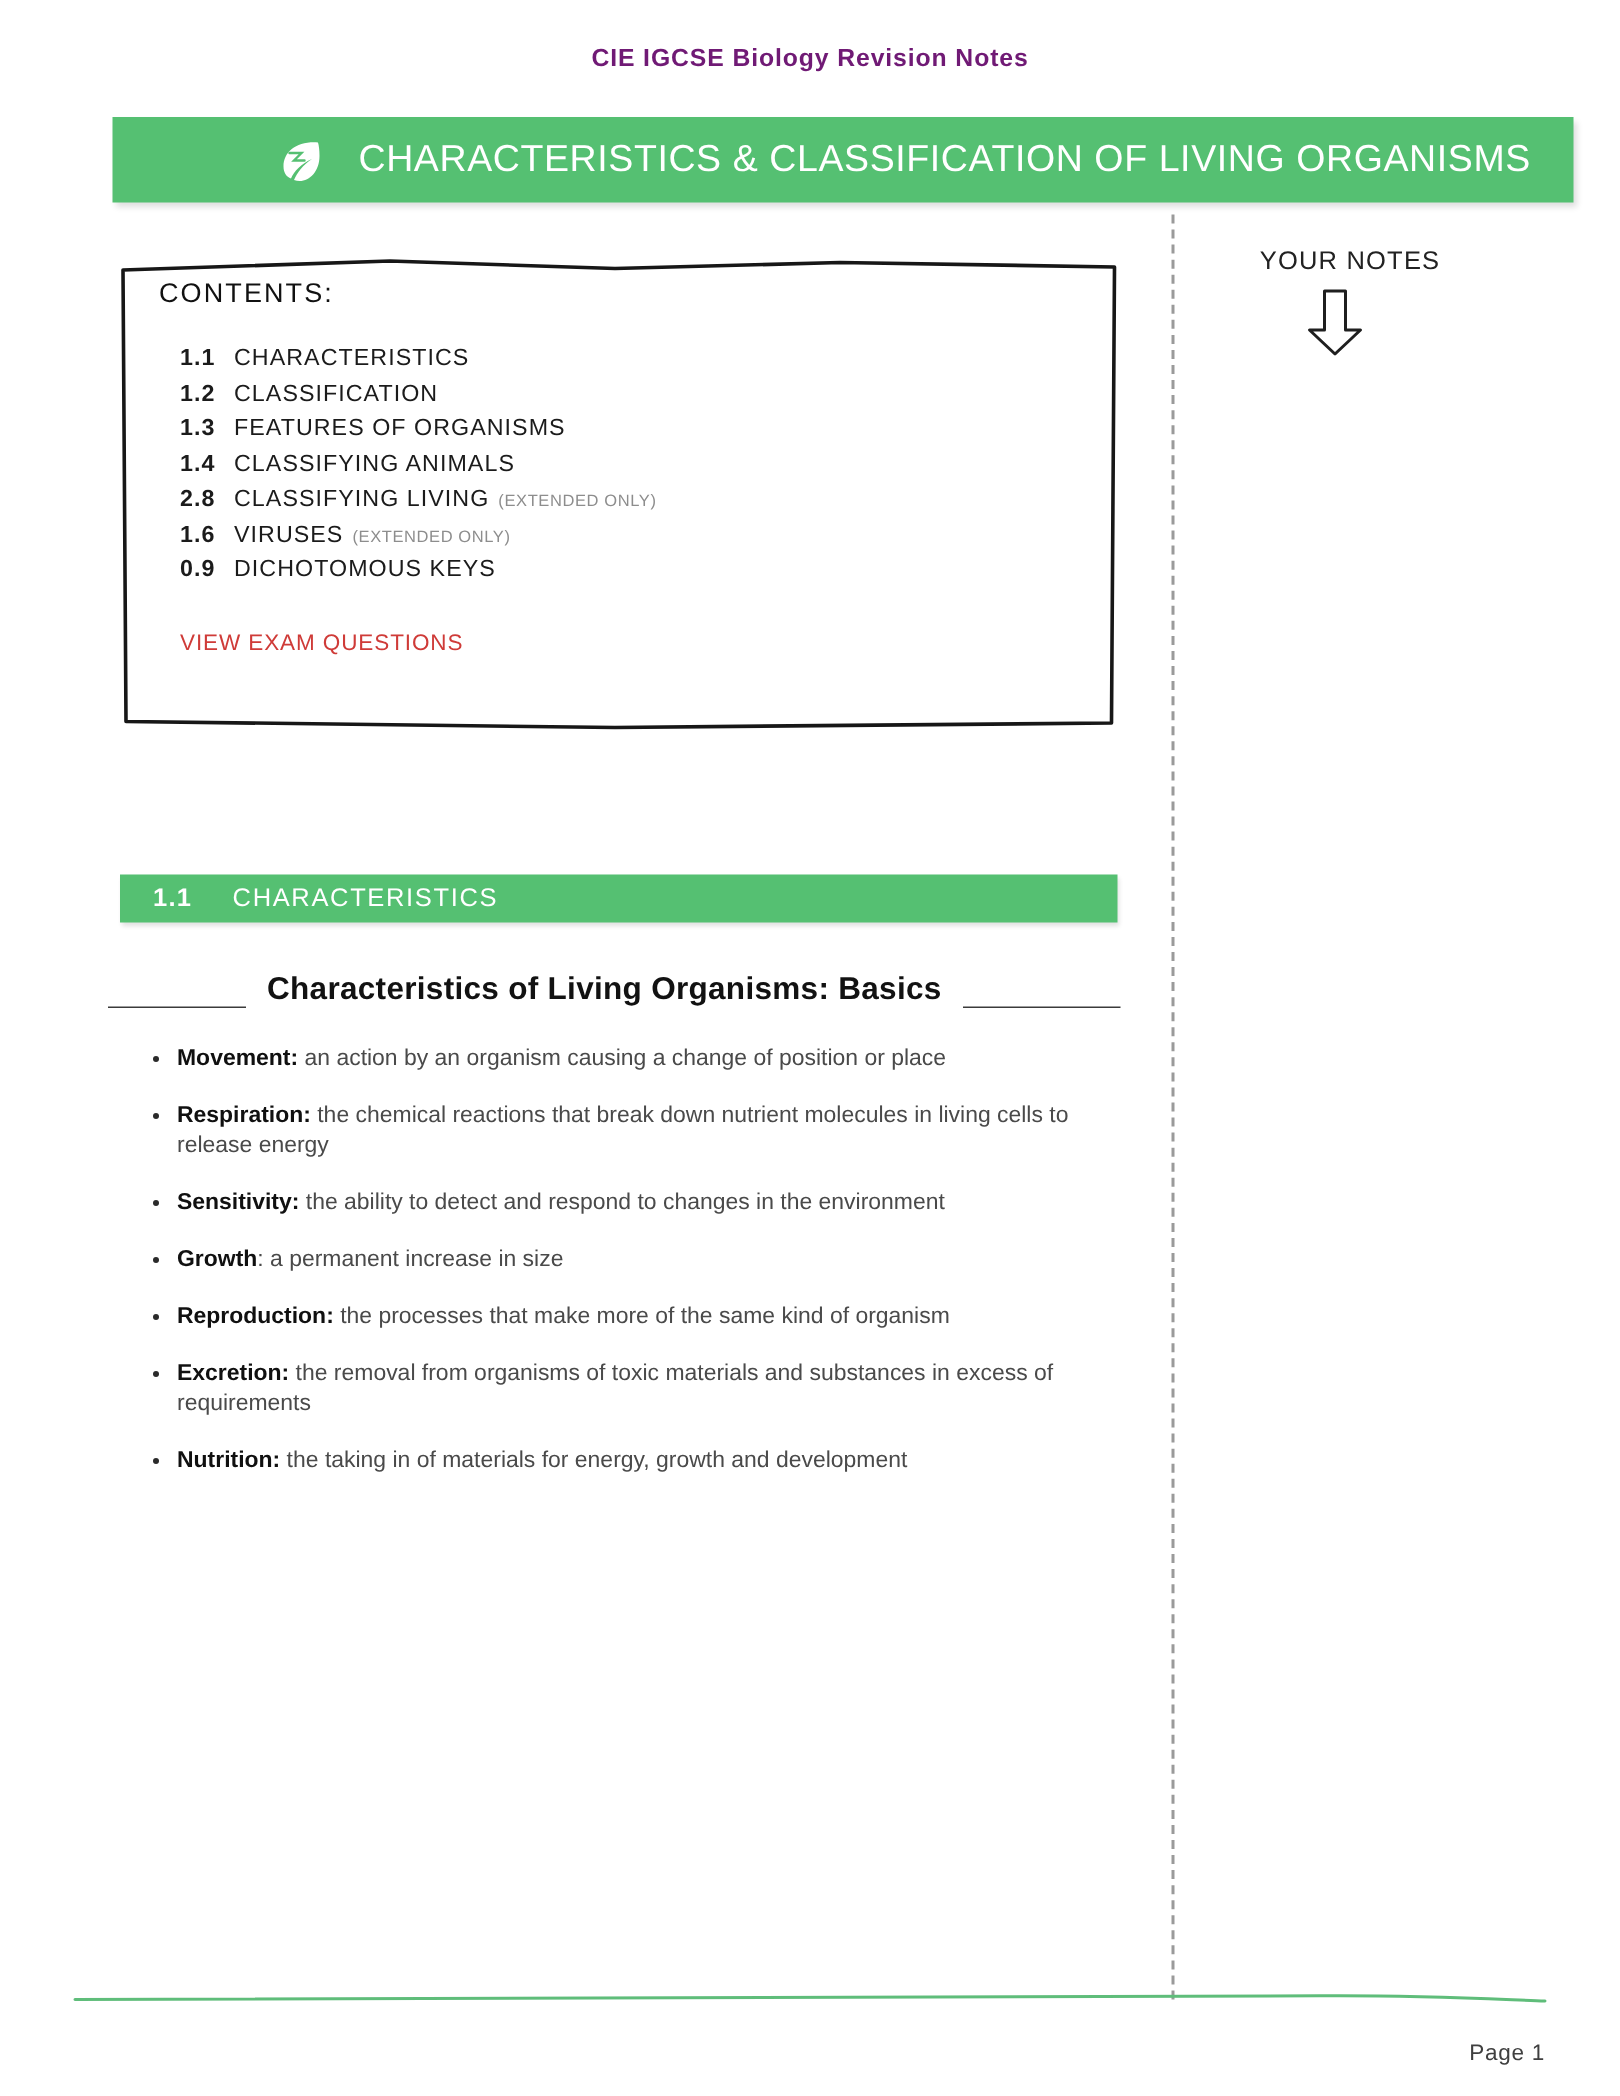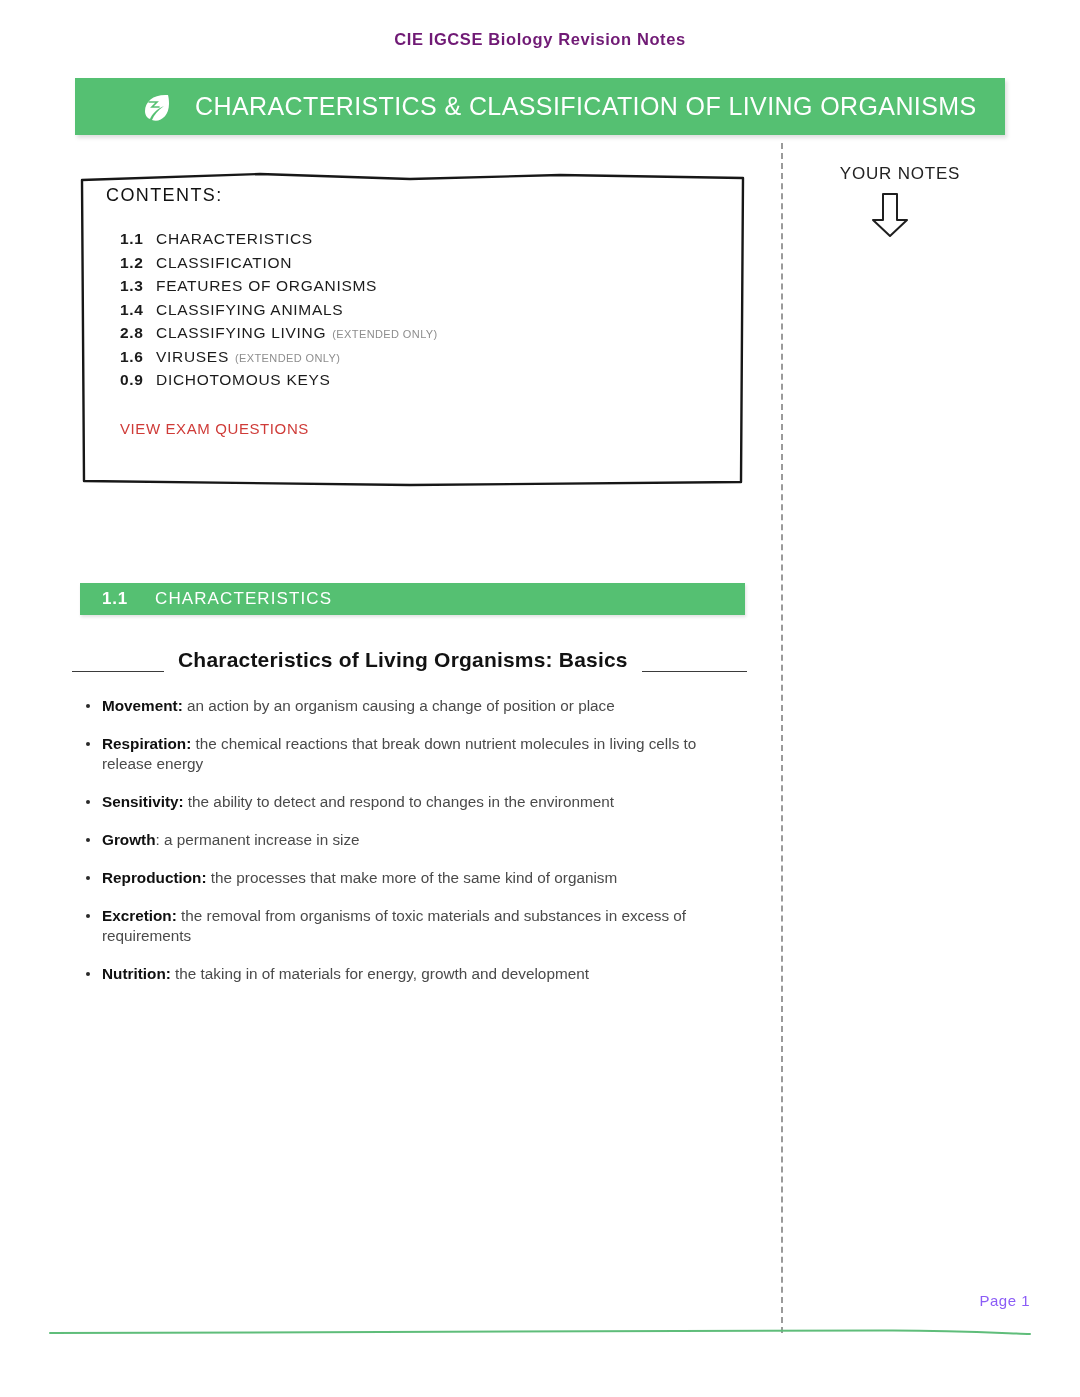--- a/index.html
+++ b/index.html
@@ -33,20 +33,21 @@
   .title-banner {
     position: absolute;
     top: 78px;
     left: 75px;
     width: 930px;
     height: 57px;
     background: #55c072;
     box-shadow: 2px 3px 4px rgba(0,0,0,0.13);
     display: flex;
     align-items: center;
+    padding-left: 44px;
   }
   .banner-icon {
     width: 60px;
     margin-left: 52px;
     display: flex;
     align-items: center;
     justify-content: center;
   }
   .banner-title {
     font-size: 25px;
@@ -200,21 +201,21 @@
     letter-spacing: 0.2px;
     color: #121212;
     padding: 0 14px;
     white-space: nowrap;
   }
 
   
   .bullets {
     position: absolute;
     top: 696px;
-    left: 84px;
+    left: 100px;
     width: 630px;
   }
   .bullet {
     position: relative;
     padding-left: 18px;
     margin-bottom: 18px;
     font-size: 15.3px;
     line-height: 20px;
     color: #4a4a4a;
   }
@@ -236,27 +237,27 @@
   
   .footer-line {
     position: absolute;
     top: 1324px;
     left: 0;
     width: 1080px;
     height: 20px;
   }
   .page-number {
     position: absolute;
-    top: 1292px;
+    top: 1360px;
     left: 0;
     width: 1030px;
     text-align: right;
     font-size: 15px;
     letter-spacing: 0.5px;
-    color: #8b5cf6;
+    color: #404040;
   }
 </style>
 </head>
 <body>
 
 <div class="doc-header">CIE IGCSE Biology Revision Notes</div>
 
 <div class="title-banner">
   <span class="banner-icon">
     <svg width="34" height="34" viewBox="0 0 34 34" aria-hidden="true">

